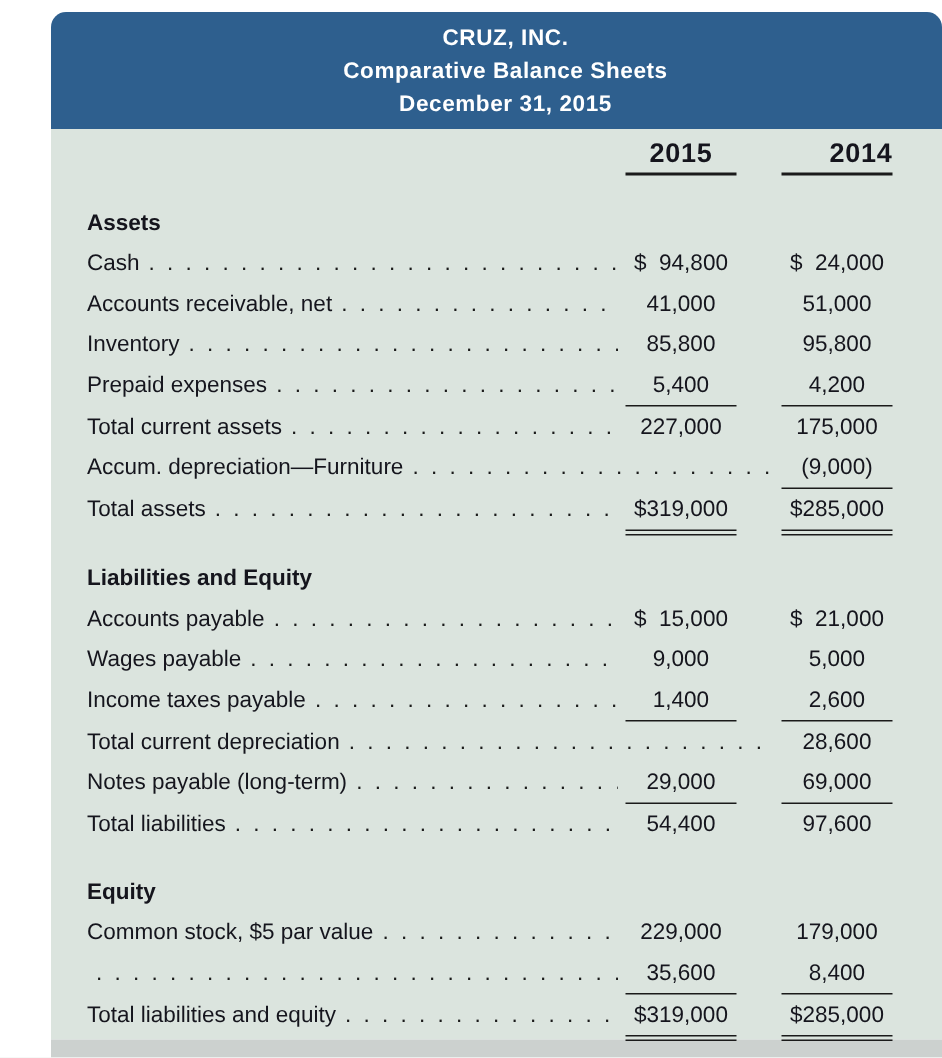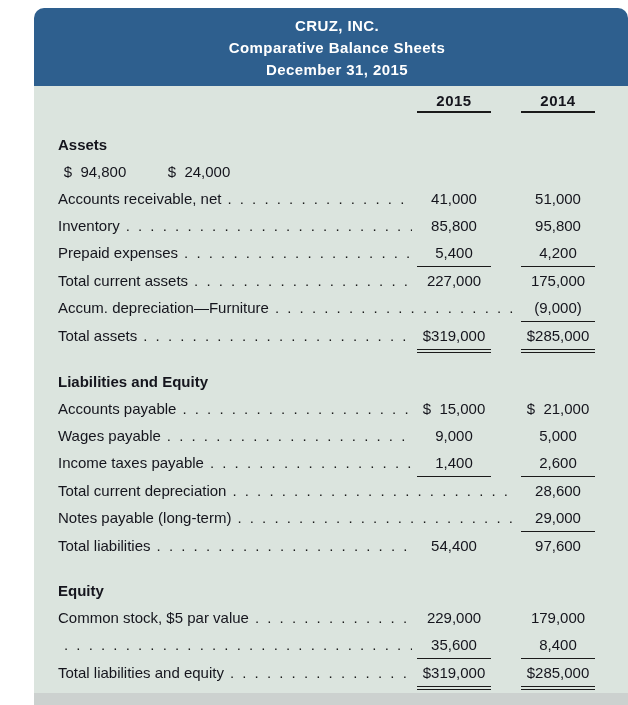--- a/index.html
+++ b/index.html
@@ -46,26 +46,26 @@
   }
   .col-headers {
     display:flex;
     justify-content:flex-end;
     margin-bottom:3px;
   }
   .col-h {
     width:74px;
     text-align:center;
     font-weight:bold;
-    font-size:15px;
+    font-size:18px;
     letter-spacing:0.5px;
     padding-bottom:2px;
     border-bottom:2px solid #1a1a1a;
   }
-  .col-h + .col-h { margin-left:30px; }
+  .col-h + .col-h { margin-left:30px;text-align:right; }
   .row {
     display:flex;
     align-items:baseline;
     line-height:27px;
     font-size:15px;
   }
   .row.section {
     font-weight:bold;
     margin-top:18px;
   }
@@ -125,20 +125,24 @@
       <div>
   <div class="row section">
     <div class="label-wrap">
       <span class="label-text">Assets</span>
 
     </div>
 
   </div>
 
   <div class="row">
+    <div class="label-wrap">
+      <span class="label-text">Cash</span>
+      <span class="leader"></span>
+    </div>
     <div class="amt">$  94,800</div>
     <div class="amt">$  24,000</div>
   </div>
 
   <div class="row">
     <div class="label-wrap">
       <span class="label-text">Accounts receivable, net</span>
       <span class="leader"></span>
     </div>
     <div class="amt">41,000</div>
@@ -232,20 +236,21 @@
     </div>
     <div class="amt">28,600</div>
   </div>
 
   <div class="row">
     <div class="label-wrap">
       <span class="label-text">Notes payable (long-term)</span>
       <span class="leader"></span>
     </div>
     <div class="amt single">29,000</div>
+    <div class="amt single">69,000</div>
   </div>
 
   <div class="row">
     <div class="label-wrap">
       <span class="label-text">Total liabilities</span>
       <span class="leader"></span>
     </div>
     <div class="amt">54,400</div>
     <div class="amt">97,600</div>
   </div>

